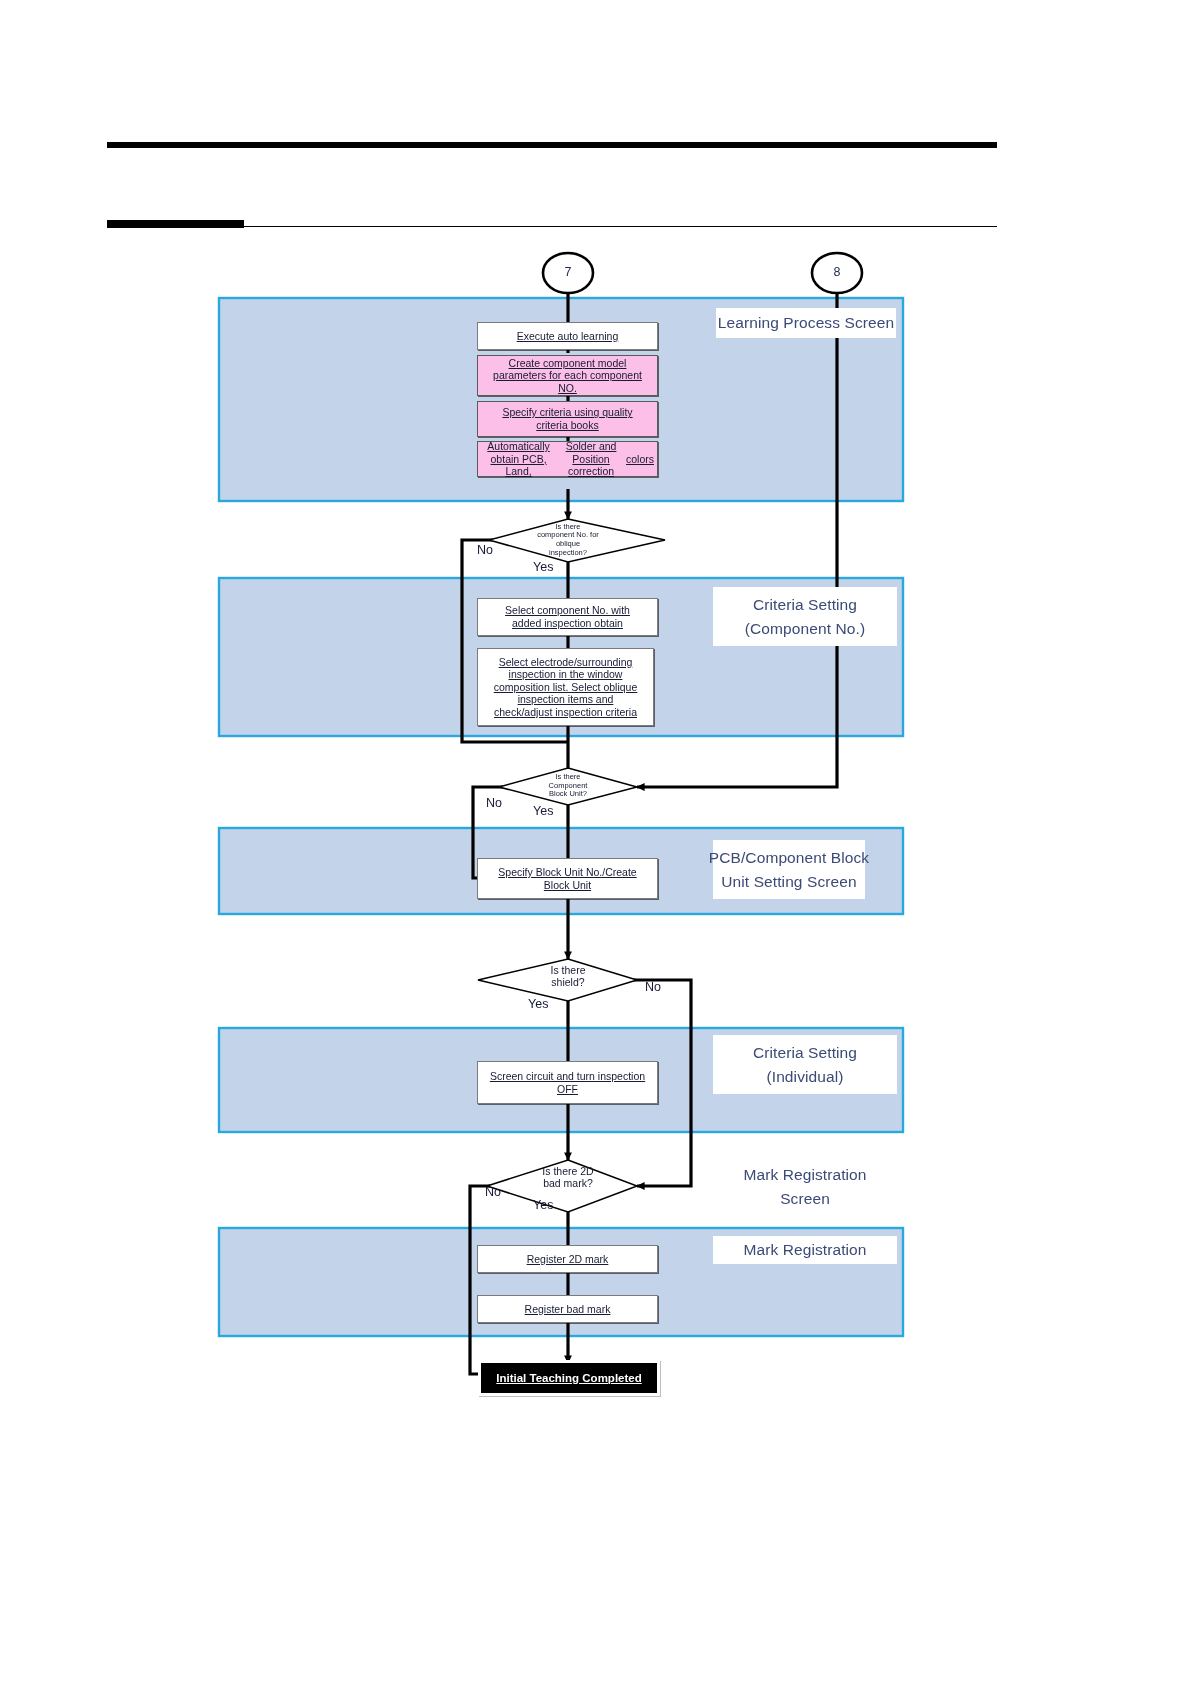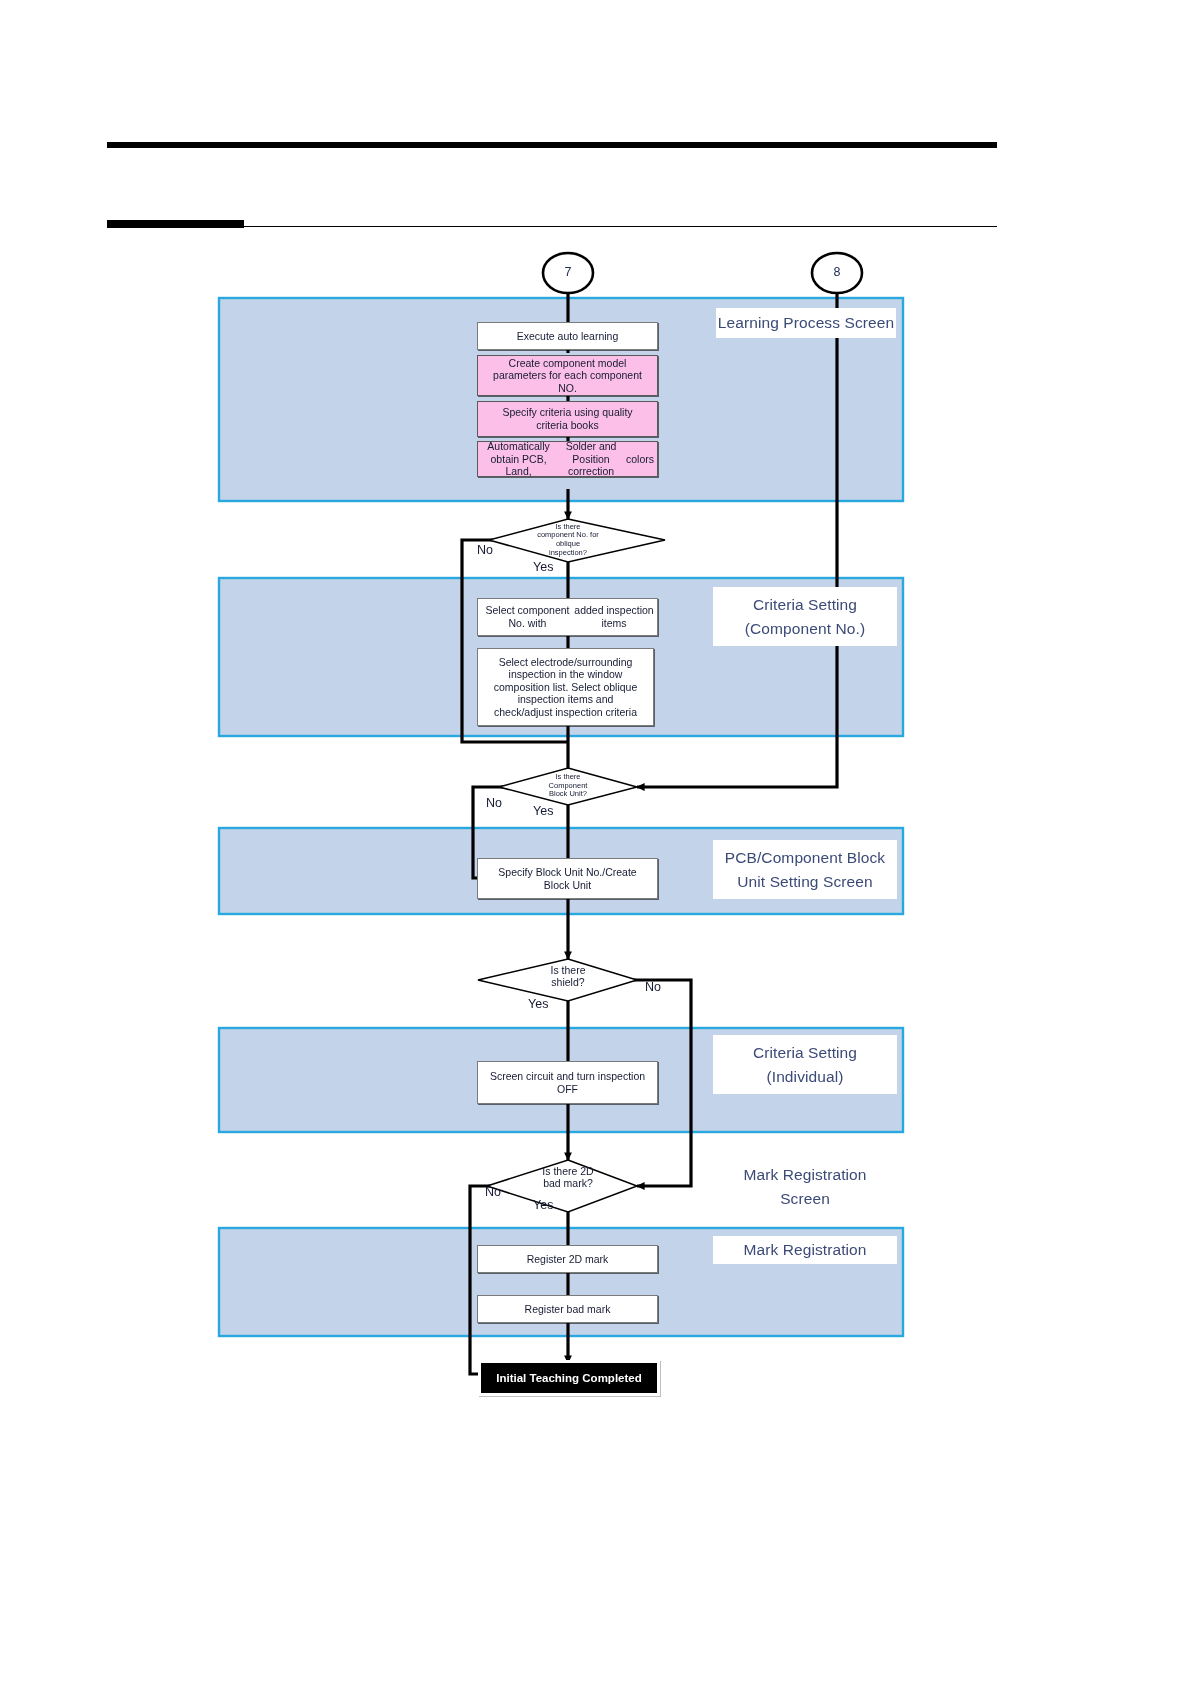--- a/index.html
+++ b/index.html
@@ -32,20 +32,21 @@
   .node{
     position:absolute;box-sizing:border-box;
     display:flex;align-items:center;justify-content:center;
     text-align:center;
     color:#171b33;
     font-size:10.5px;line-height:12.6px;
     padding:13px 3px;
     border:1px solid #7b7b7b;
     background:#ffffff;
     box-shadow:1px 1px 0 rgba(0,0,0,.55);
+    text-decoration:underline;
   }
   .node.pink{background:#fbbfe8;border:1px solid #5a5a5a;}
   .node.term{
     background:#000000;color:#ffffff;border:2px solid #000000;
     font-weight:bold;font-size:11.5px;
     box-shadow:0 0 0 3px #ffffff, 1px 1px 0 3px rgba(0,0,0,.25);
   }
   .node span{display:block;}
 
   
@@ -154,21 +155,21 @@
 
   <div class="band-label" style="left:716px;top:308px;width:180px;height:30px;">
     <span>Learning Process Screen</span>
   </div>
 
   <div class="band-label" style="left:713px;top:587px;width:184px;height:59px;">
     <span>Criteria Setting</span>
     <span>(Component No.)</span>
   </div>
 
-  <div class="band-label" style="left:713px;top:840px;width:184px;height:59px;">
+  <div class="band-label" style="left:713px;top:840px;width:152px;height:59px;">
     <span>PCB/Component Block</span>
     <span>Unit Setting Screen</span>
   </div>
 
   <div class="band-label" style="left:713px;top:1035px;width:184px;height:59px;">
     <span>Criteria Setting</span>
     <span>(Individual)</span>
   </div>
 
   <div class="band-label" style="left:713px;top:1157px;width:184px;height:59px;background:transparent;">
@@ -194,23 +195,23 @@
     <span>Specify criteria using quality</span>
     <span>criteria books</span>
   </div>
 
   <div class="node pink" style="left:477px;top:441px;width:181px;height:36px;flex-direction:row;">
     <span>Automatically obtain PCB, Land,</span>
     <span>Solder and Position correction</span>
     <span>colors</span>
   </div>
 
-  <div class="node" style="left:477px;top:598px;width:181px;height:38px;flex-direction:row;">
+  <div class="node" style="left:477px;top:598px;width:181px;height:38px;flex-direction:column;">
     <span>Select component No. with</span>
-    <span>added inspection items</span>
+    <span>added inspection obtain</span>
   </div>
 
   <div class="node" style="left:477px;top:648px;width:177px;height:78px;flex-direction:column;">
     <span>Select electrode/surrounding</span>
     <span>inspection in the window</span>
     <span>composition list. Select oblique</span>
     <span>inspection items and</span>
     <span>check/adjust inspection criteria</span>
   </div>
 

